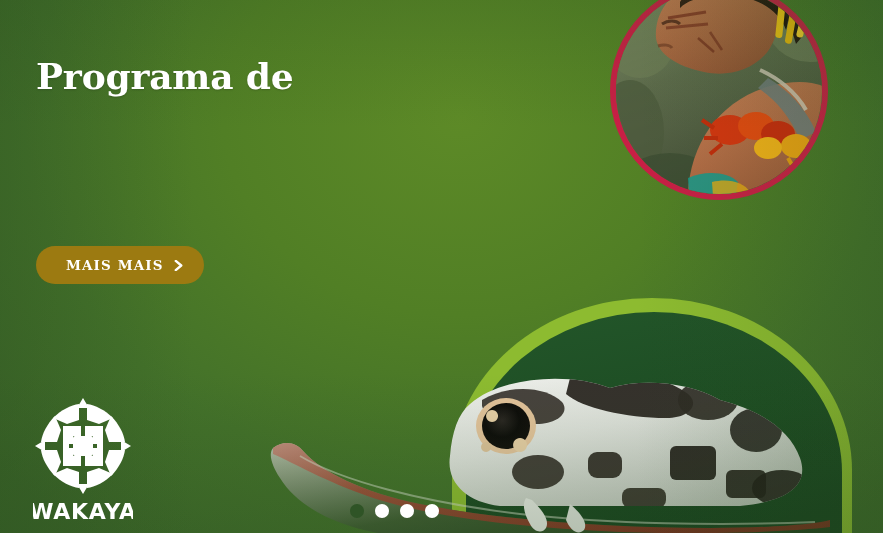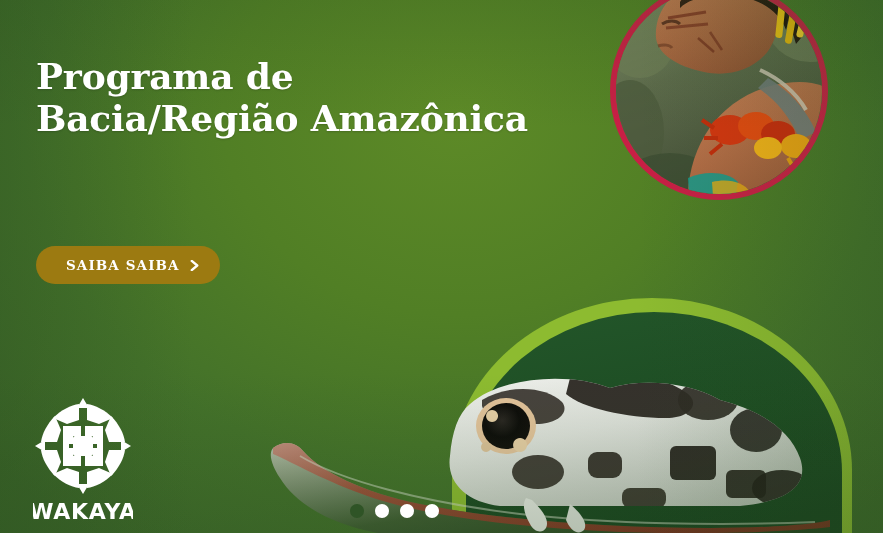--- a/index.html
+++ b/index.html
@@ -279,25 +279,24 @@
 
       <path d="M78 196 C 96 188, 118 190, 128 200 L 124 224 L 80 226 Z" fill="#149a8c" opacity="0.85"></path>
       <path d="M102 200 C 118 196, 134 200, 140 210 L 136 228 L 104 228 Z" fill="#e0a714" opacity="0.8"></path>
     </svg>
   </div>
 
   <div class="hero-vignette"></div>
 
   <h1 class="headline">
     <span class="ln">Programa de</span>
-    <span class="ln">Bacia/Região Amazônica</span>
   </h1>
 
   <button class="cta">
-    <span>SAIBA SAIBA</span>
+    <span>MAIS MAIS</span>
     <svg class="cta-chevron" viewBox="0 0 12 12">
       <path d="M3 1 L9 6 L3 11" stroke="#ffffff" stroke-width="2.6" fill="none" stroke-linecap="round" stroke-linejoin="round"></path>
     </svg>
   </button>
 
   <div class="logo">
     <svg class="logo-mark" viewBox="0 0 100 100">
       <g fill="#ffffff">
 
         <path d="M50 2 L56 12 L44 12 Z"></path>

